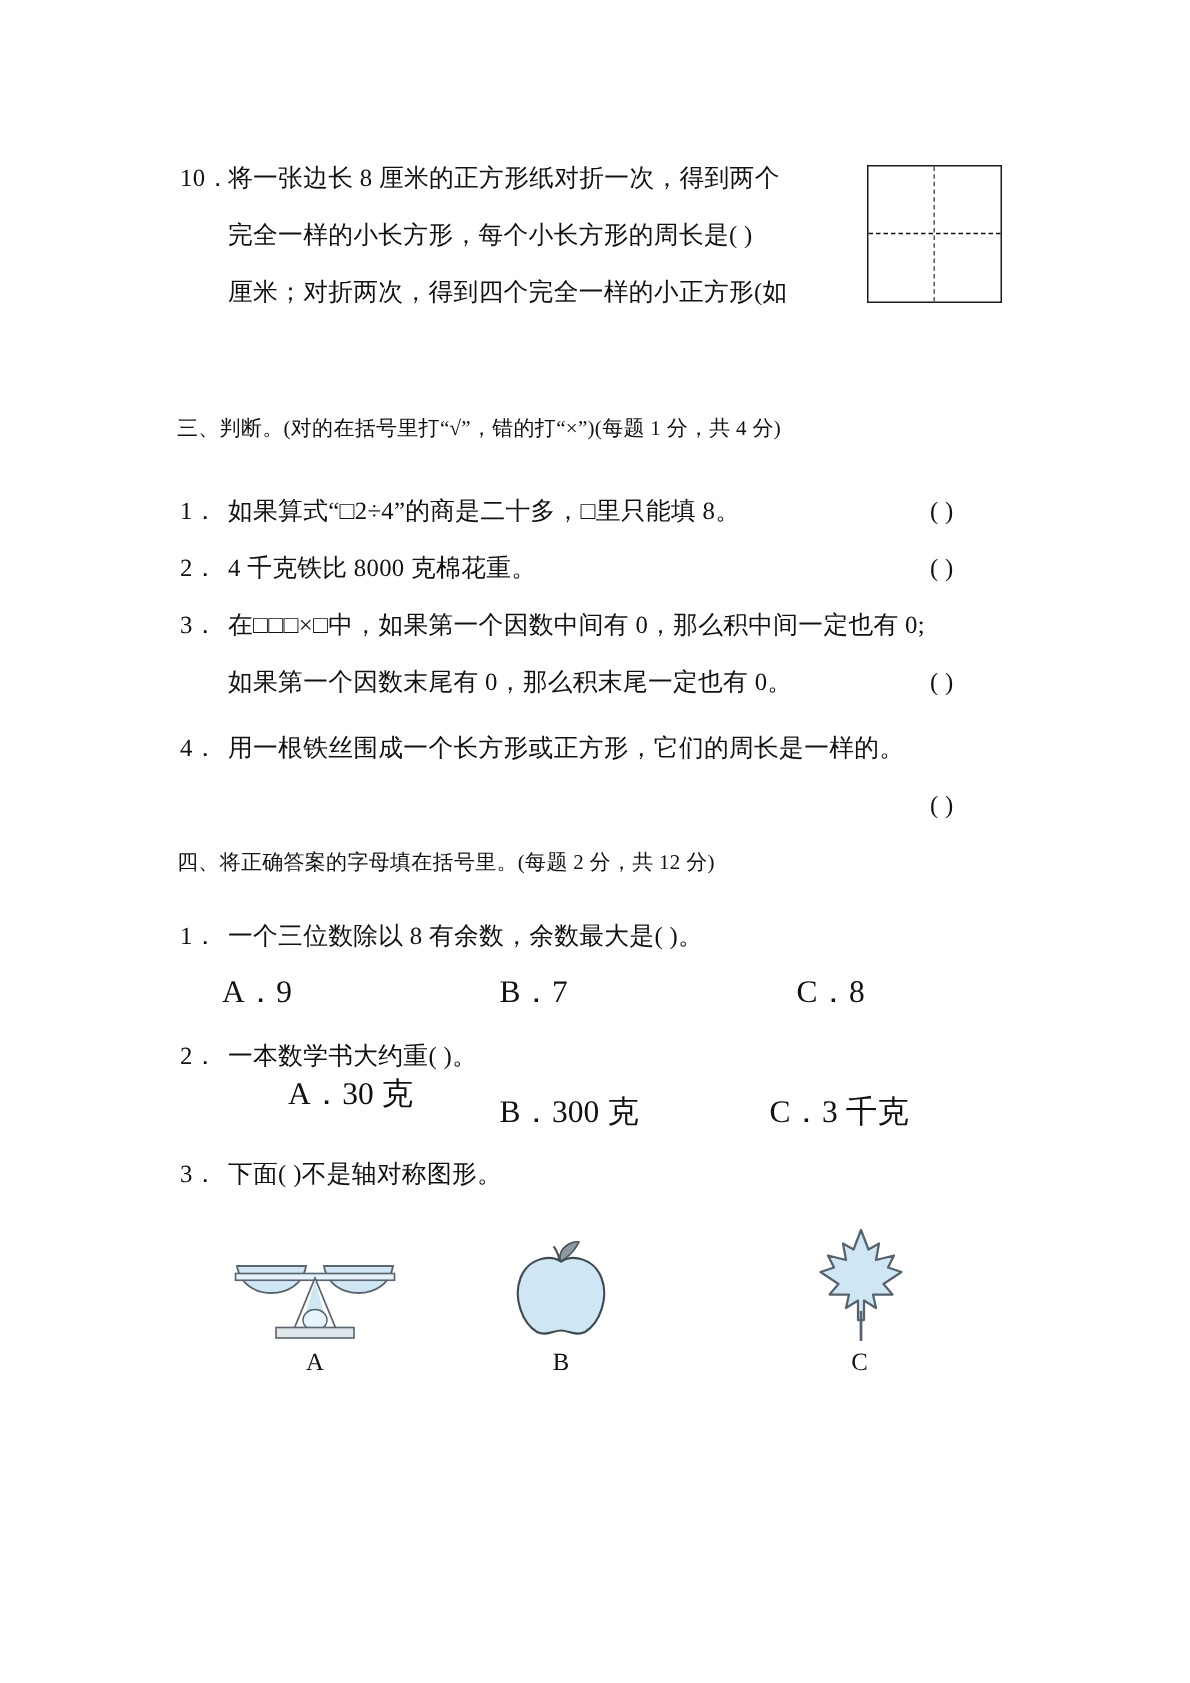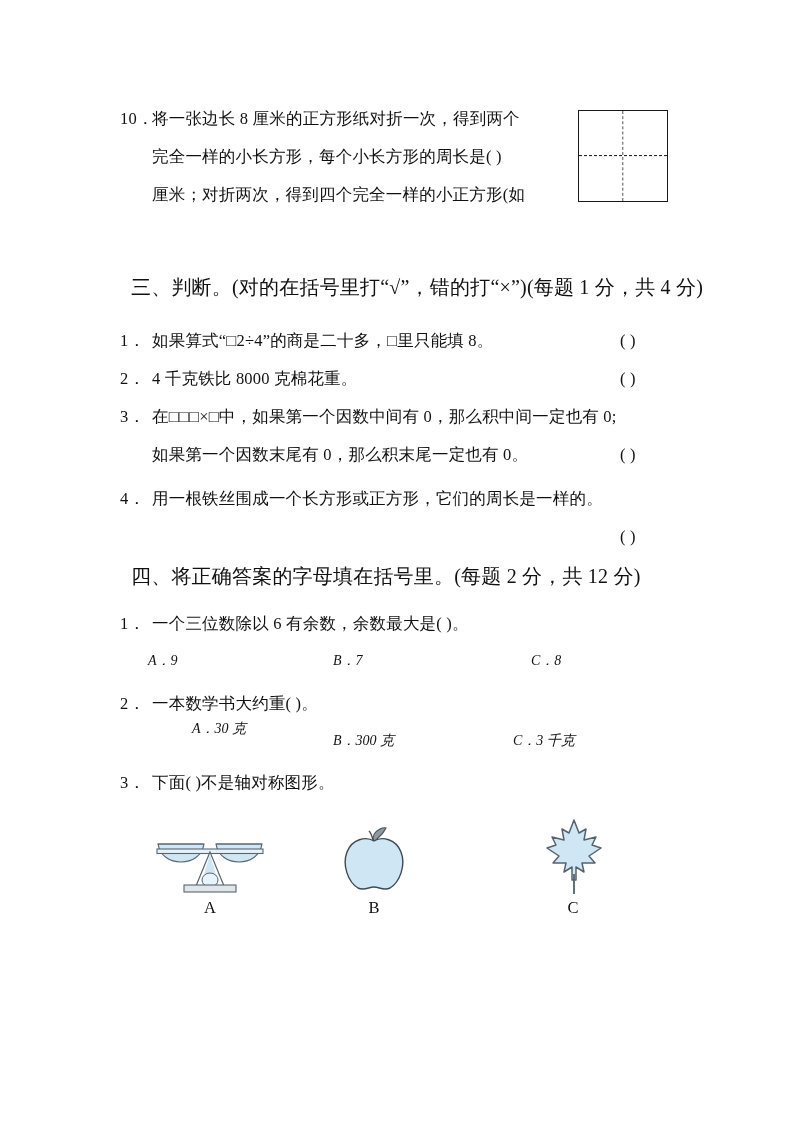--- a/index.html
+++ b/index.html
@@ -26,39 +26,37 @@
   
   .qline {
     position: absolute;
     font-size: 16.5px;
     line-height: 22px;
     white-space: nowrap;
     letter-spacing: 0.2px;
   }
   .heading {
     position: absolute;
-    font-size: 20px;
+    font-size: 14px;
     line-height: 22px;
     white-space: nowrap;
     letter-spacing: 0.2px;
-    margin-left: 13px;
   }
   .paren {
     position: absolute;
     font-size: 16.5px;
     line-height: 22px;
     white-space: nowrap;
     letter-spacing: 0.2px;
   }
   .opt {
     position: absolute;
-    font-size: 14px;
+    font-size: 21px;
     line-height: 22px;
     white-space: nowrap;
-    font-style: italic;
   }
   .fig-label {
     position: absolute;
     font-size: 16.5px;
     line-height: 20px;
     text-align: center;
     white-space: nowrap;
   }
 
   
@@ -123,21 +121,21 @@
   <div class="qline" style="left:152px; top:444px;">如果第一个因数末尾有 0，那么积末尾一定也有 0。</div>
   <div class="paren" style="left:620px; top:444px;">(        )</div>
 
   <div class="qline" style="left:120px; top:488px;">4．</div>
   <div class="qline" style="left:152px; top:488px;">用一根铁丝围成一个长方形或正方形，它们的周长是一样的。</div>
   <div class="paren" style="left:620px; top:526px;">(        )</div>
 
   <div class="heading" style="left:118px; top:565px;">四、将正确答案的字母填在括号里。(每题 2 分，共 12 分)</div>
 
   <div class="qline" style="left:120px; top:613px;">1．</div>
-  <div class="qline" style="left:152px; top:613px;">一个三位数除以 6 有余数，余数最大是(        )。</div>
+  <div class="qline" style="left:152px; top:613px;">一个三位数除以 8 有余数，余数最大是(        )。</div>
   <div class="opt" style="left:148px; top:650px;">A．9</div>
   <div class="opt" style="left:333px; top:650px;">B．7</div>
   <div class="opt" style="left:531px; top:650px;">C．8</div>
 
   <div class="qline" style="left:120px; top:693px;">2．</div>
   <div class="qline" style="left:152px; top:693px;text-align:right;">一本数学书大约重(        )。</div>
   <div class="opt" style="left:148px; top:718px;margin-left:44px;">A．30 克</div>
   <div class="opt" style="left:333px; top:730px;">B．300 克</div>
   <div class="opt" style="left:513px; top:730px;">C．3 千克</div>
 

